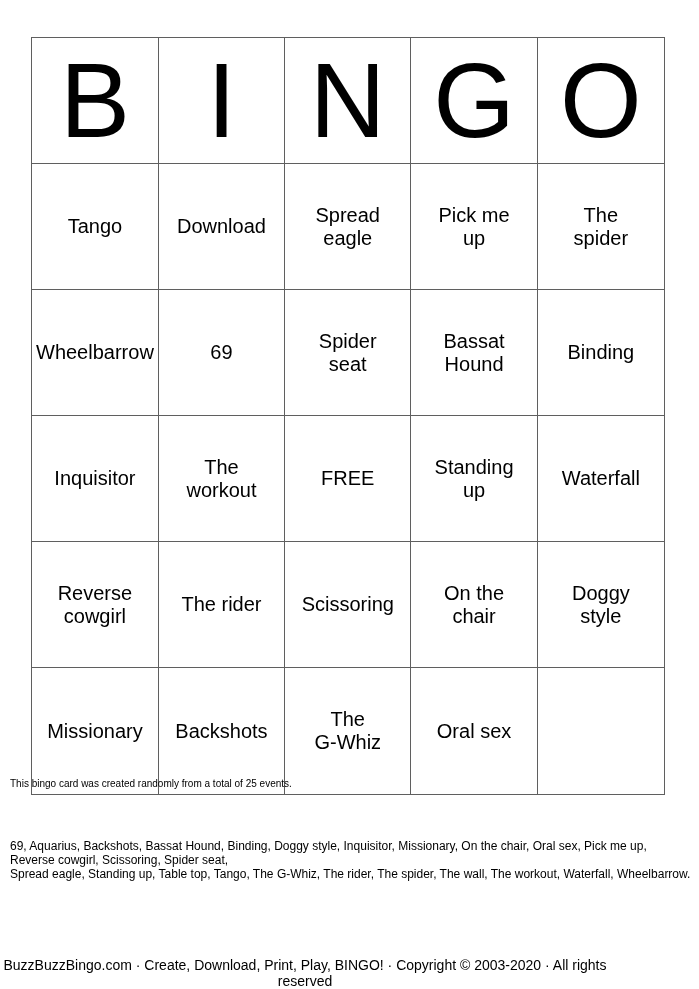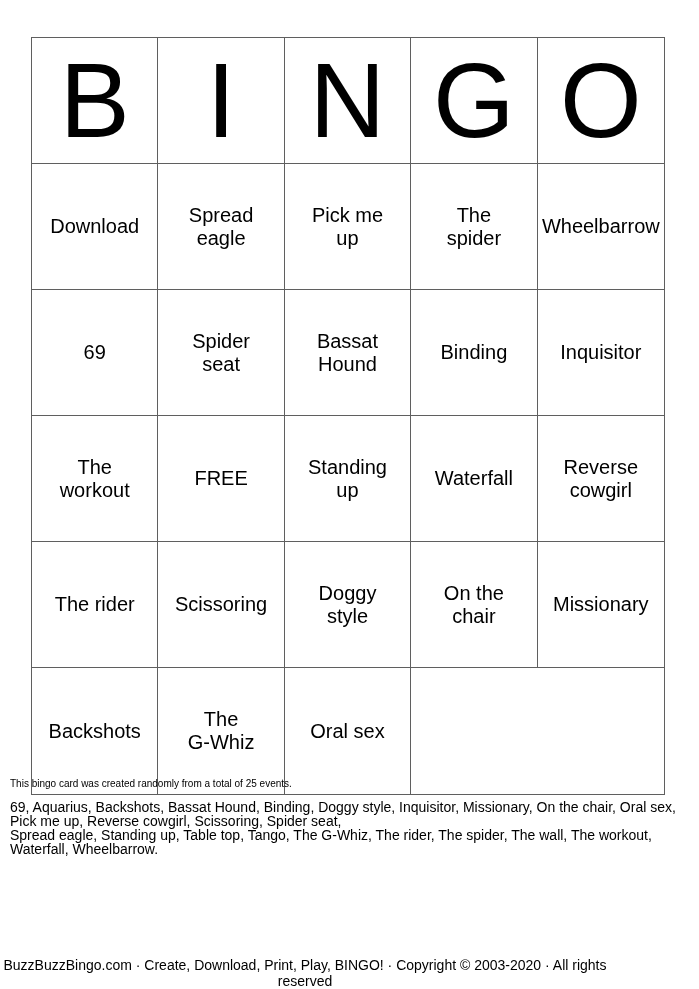--- a/index.html
+++ b/index.html
@@ -58,23 +58,23 @@
     position: absolute;
     left: 10px;
     top: 778px;
     font-size: 10px;
     line-height: 12px;
     color: #000000;
   }
   .events {
     position: absolute;
     left: 10px;
-    top: 800px;
+    top: 839px;
     width: 682px;
-    font-size: 14px;
+    font-size: 12px;
     line-height: 14px;
     white-space: pre-line;
     color: #000000;
   }
   .bottom {
     position: absolute;
     left: 0;
     top: 957px;
     width: 610px;
     text-align: center;
@@ -88,20 +88,21 @@
 <div class="page">
 
   <div class="grid">
 
     <div class="cell head">B</div>
     <div class="cell head">I</div>
     <div class="cell head">N</div>
     <div class="cell head">G</div>
     <div class="cell head">O</div>
 
+    <div class="cell">Tango</div>
     <div class="cell">Download</div>
     <div class="cell">Spread
 eagle</div>
     <div class="cell">Pick me
 up</div>
     <div class="cell">The
 spider</div>
 
     <div class="cell">Wheelbarrow</div>
     <div class="cell">69</div>
@@ -116,25 +117,25 @@
 workout</div>
     <div class="cell">FREE</div>
     <div class="cell">Standing
 up</div>
     <div class="cell">Waterfall</div>
 
     <div class="cell">Reverse
 cowgirl</div>
     <div class="cell">The rider</div>
     <div class="cell">Scissoring</div>
+    <div class="cell">On the
+chair</div>
+
     <div class="cell">Doggy
 style</div>
-
-    <div class="cell">On the
-chair</div>
     <div class="cell">Missionary</div>
     <div class="cell">Backshots</div>
     <div class="cell">The
 G-Whiz</div>
     <div class="cell">Oral sex</div>
   </div>
 
   <div class="note">This bingo card was created randomly from a total of 25 events.</div>
   <div class="events">69, Aquarius, Backshots, Bassat Hound, Binding, Doggy style, Inquisitor, Missionary, On the chair, Oral sex, Pick me up, Reverse cowgirl, Scissoring, Spider seat,
 Spread eagle, Standing up, Table top, Tango, The G-Whiz, The rider, The spider, The wall, The workout, Waterfall, Wheelbarrow.</div>

